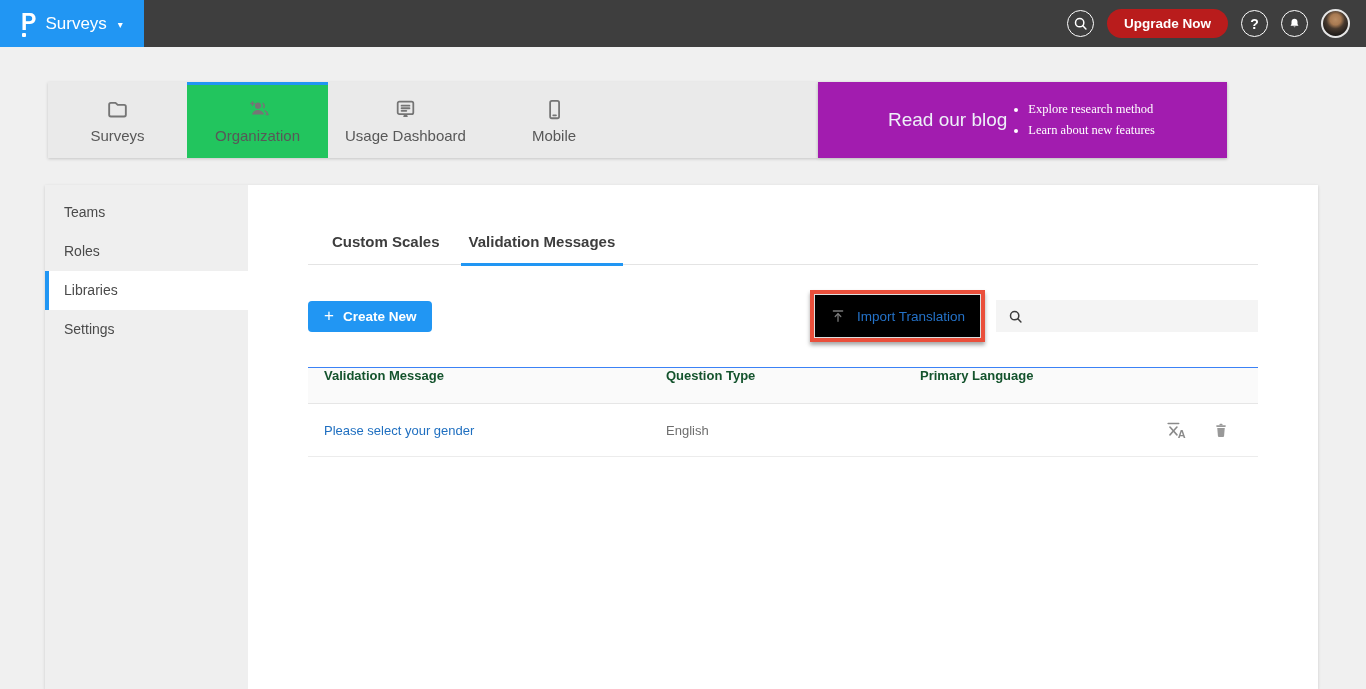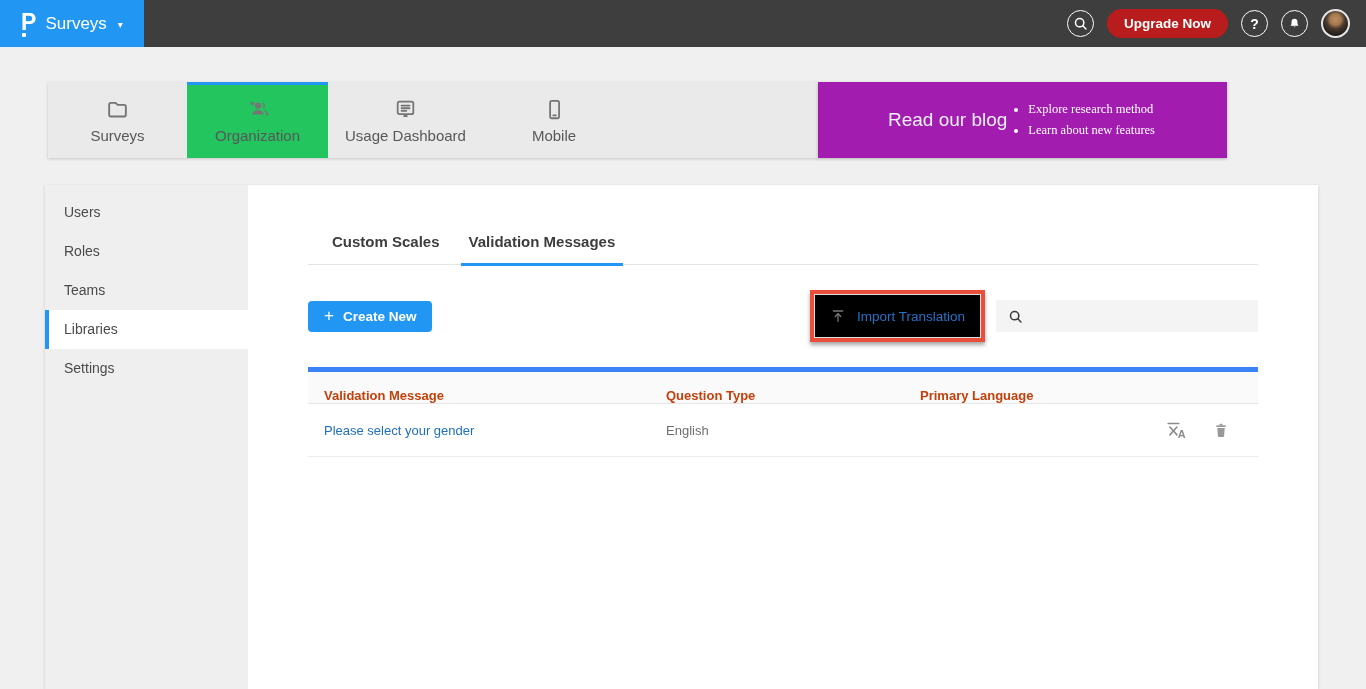--- a/index.html
+++ b/index.html
@@ -71,23 +71,23 @@
   .btn-import { display:flex; align-items:center; gap:11px; background:#000000;
     border:1px solid #dedede; height:44px; padding:0 15px; font-size:13.5px; color:#2472c8; cursor:pointer;
     font-family:"Liberation Sans", sans-serif; }
   .searchbox { width:262px; height:32px; background:#f4f4f4; display:flex; align-items:center;
     padding-left:12px; gap:8px; }
   .searchbox input { flex:1; border:none; background:transparent; outline:none; font-size:13px;
     color:#444; font-family:"Liberation Sans", sans-serif; }
 
   
   .vtable { margin-top:31px; }
-  .thead { display:flex; align-items:flex-end; height:37px; background:#fafafa;
-    border-top:5px solid #3b82f6; border-bottom:1px solid #e6e6e6;
-    font-size:13px; font-weight:bold; color:#c2410c; }
+  .thead { display:flex; align-items:flex-start; height:37px; background:#fafafa;
+    border-top:1px solid #3b82f6; border-bottom:1px solid #e6e6e6;
+    font-size:13px; font-weight:bold; color:#14532d; }
   .trow { display:flex; align-items:center; height:53px; border-bottom:1px solid #ececec;
     font-size:13px; color:#6e6e6e; background:#fff; }
   .col1 { width:358px; padding-left:16px; }
   .col2 { width:254px; }
   .col3 { flex:1; }
   .colA { width:130px; display:flex; justify-content:flex-end; align-items:center; gap:24px; padding-right:28px; }
   .msg-link { color:#1f6fc0; cursor:pointer; }
   .icon-btn { cursor:pointer; display:flex; align-items:center; }
 </style>
 </head>
@@ -162,23 +162,22 @@
   <div class="banner-title">Read our blog</div>
   <ul class="banner-bullets">
     <li>Explore research method</li>
     <li>Learn about new features</li>
   </ul>
 </div>
 
 <div class="card">
 
   <div class="sidebar">
-    <div class="side-item">Users</div>
+    <div class="side-item">Teams</div>
     <div class="side-item">Roles</div>
-    <div class="side-item">Teams</div>
     <div class="side-item active">Libraries</div>
     <div class="side-item">Settings</div>
   </div>
 
   <div class="content">
 
     <div class="ctabs">
       <div class="ctab">Custom Scales</div>
       <div class="ctab active">Validation Messages</div>
     </div>

